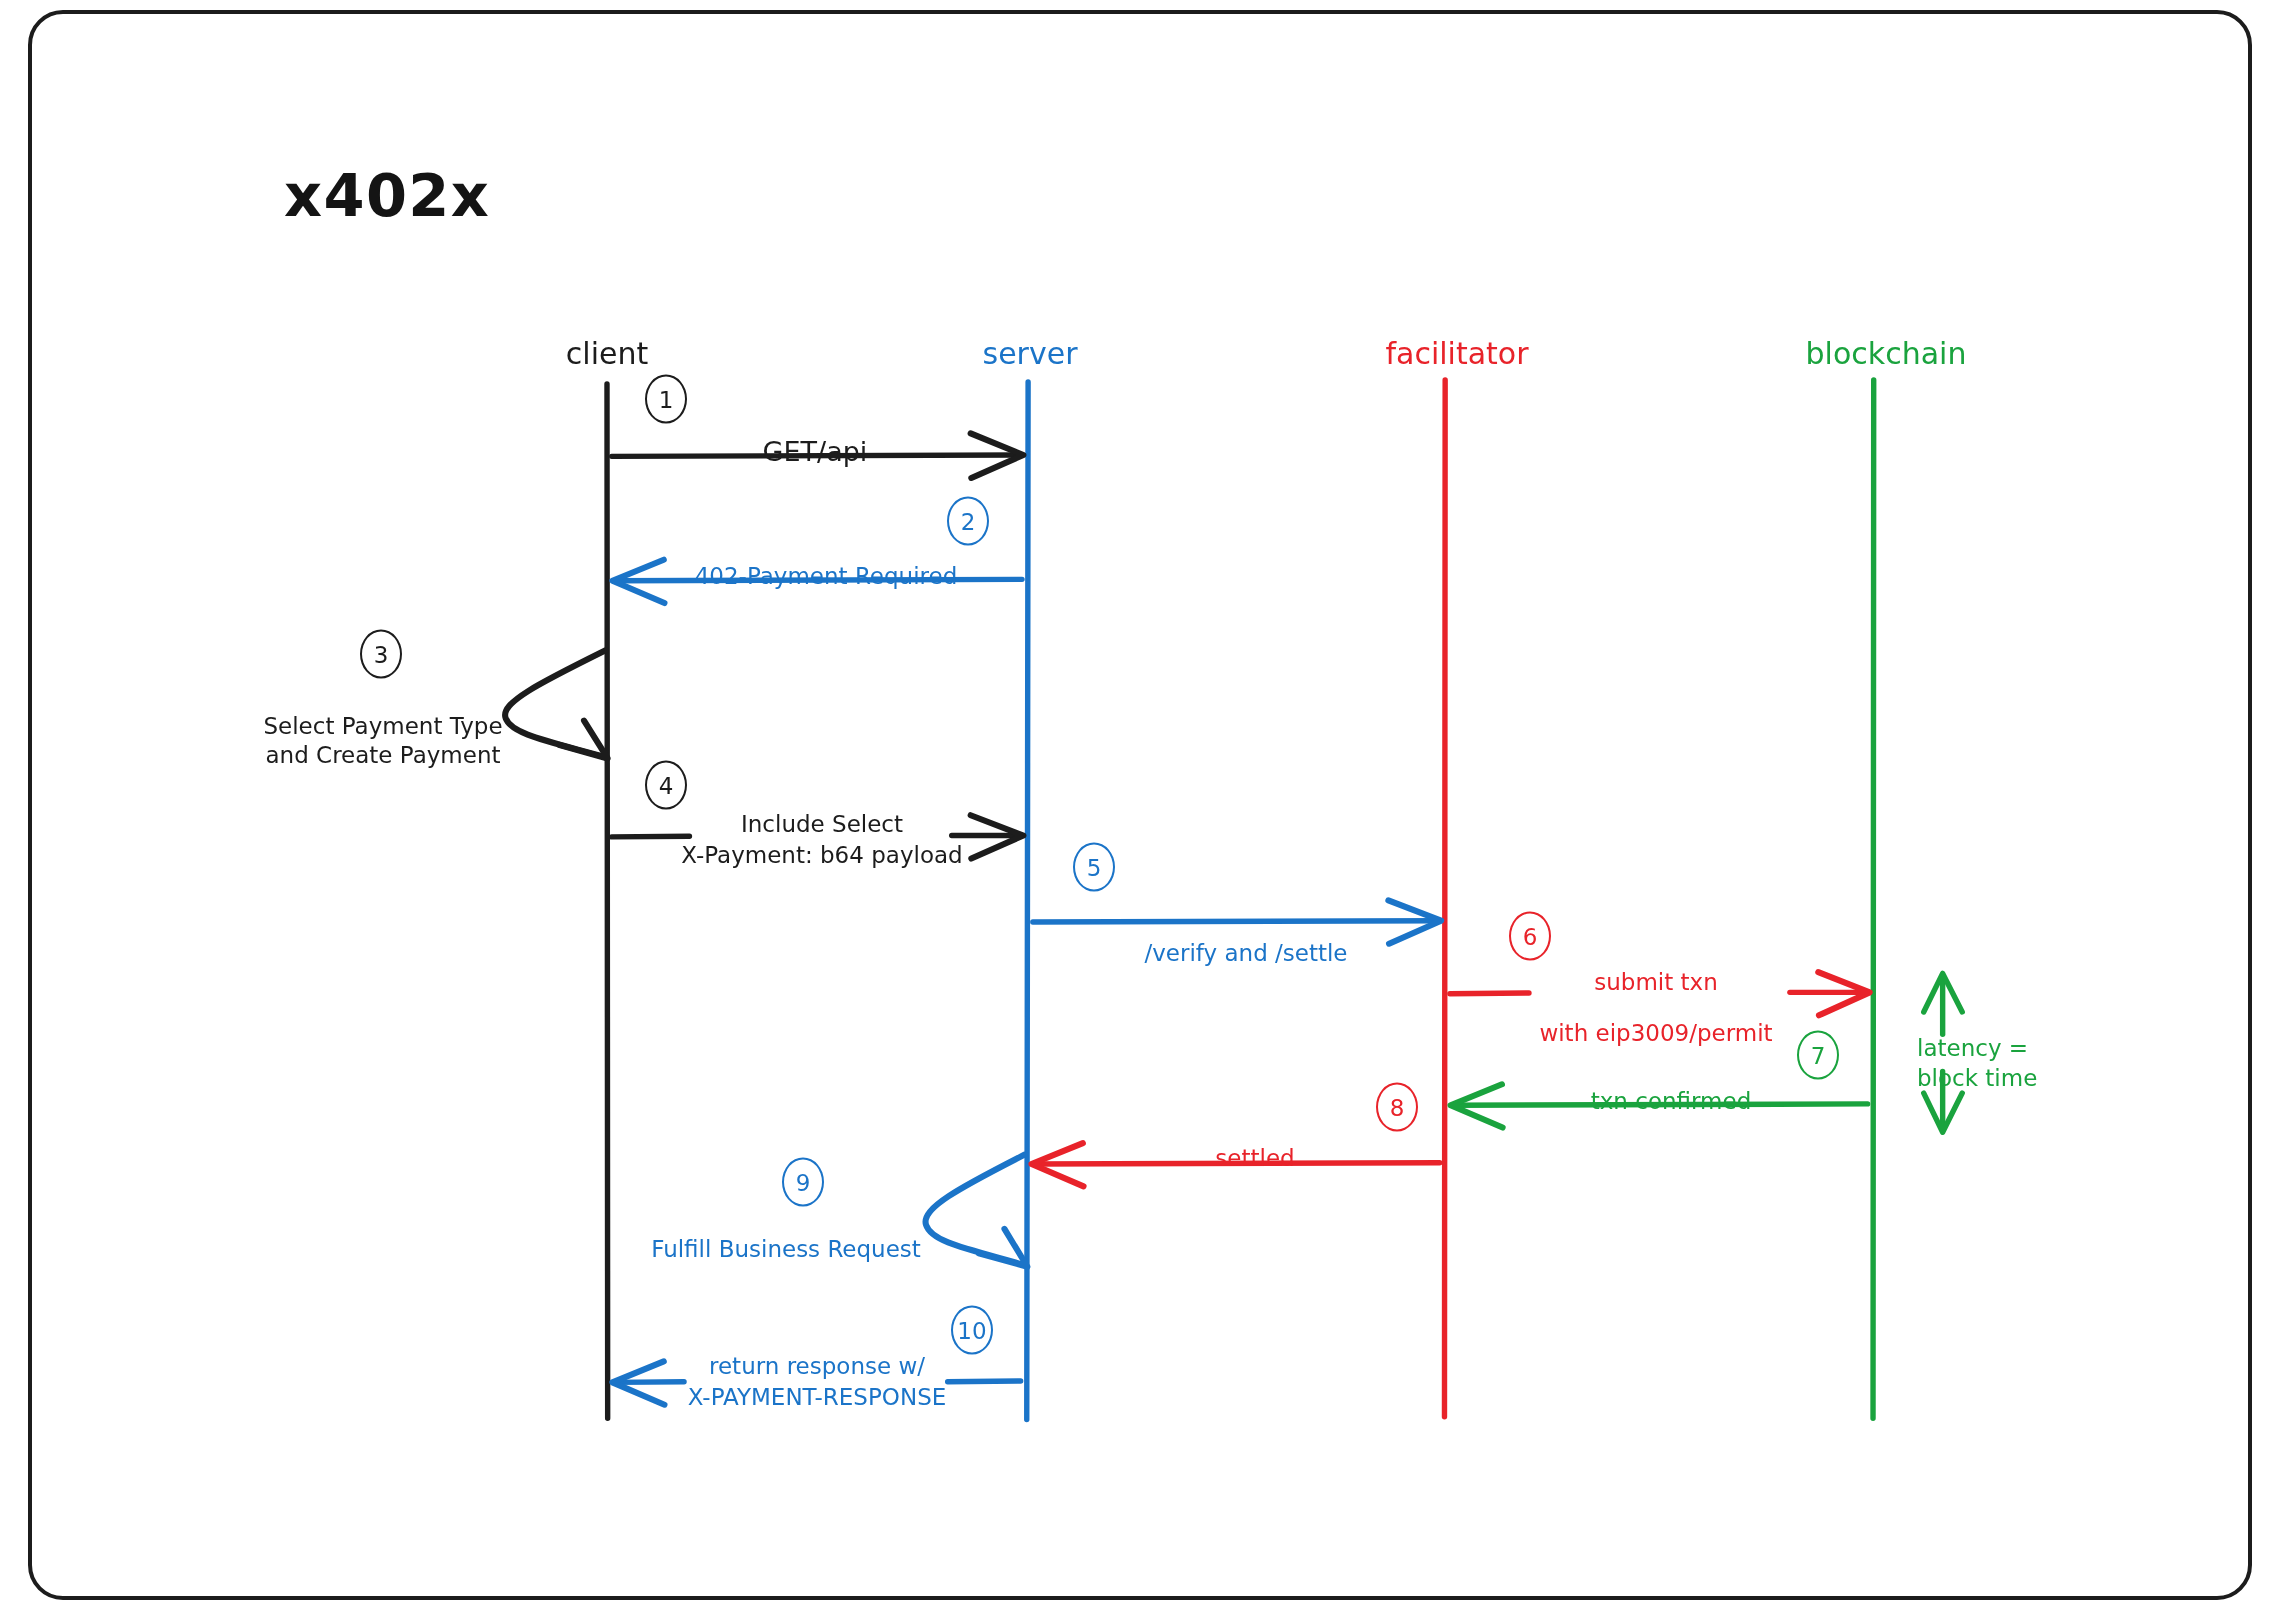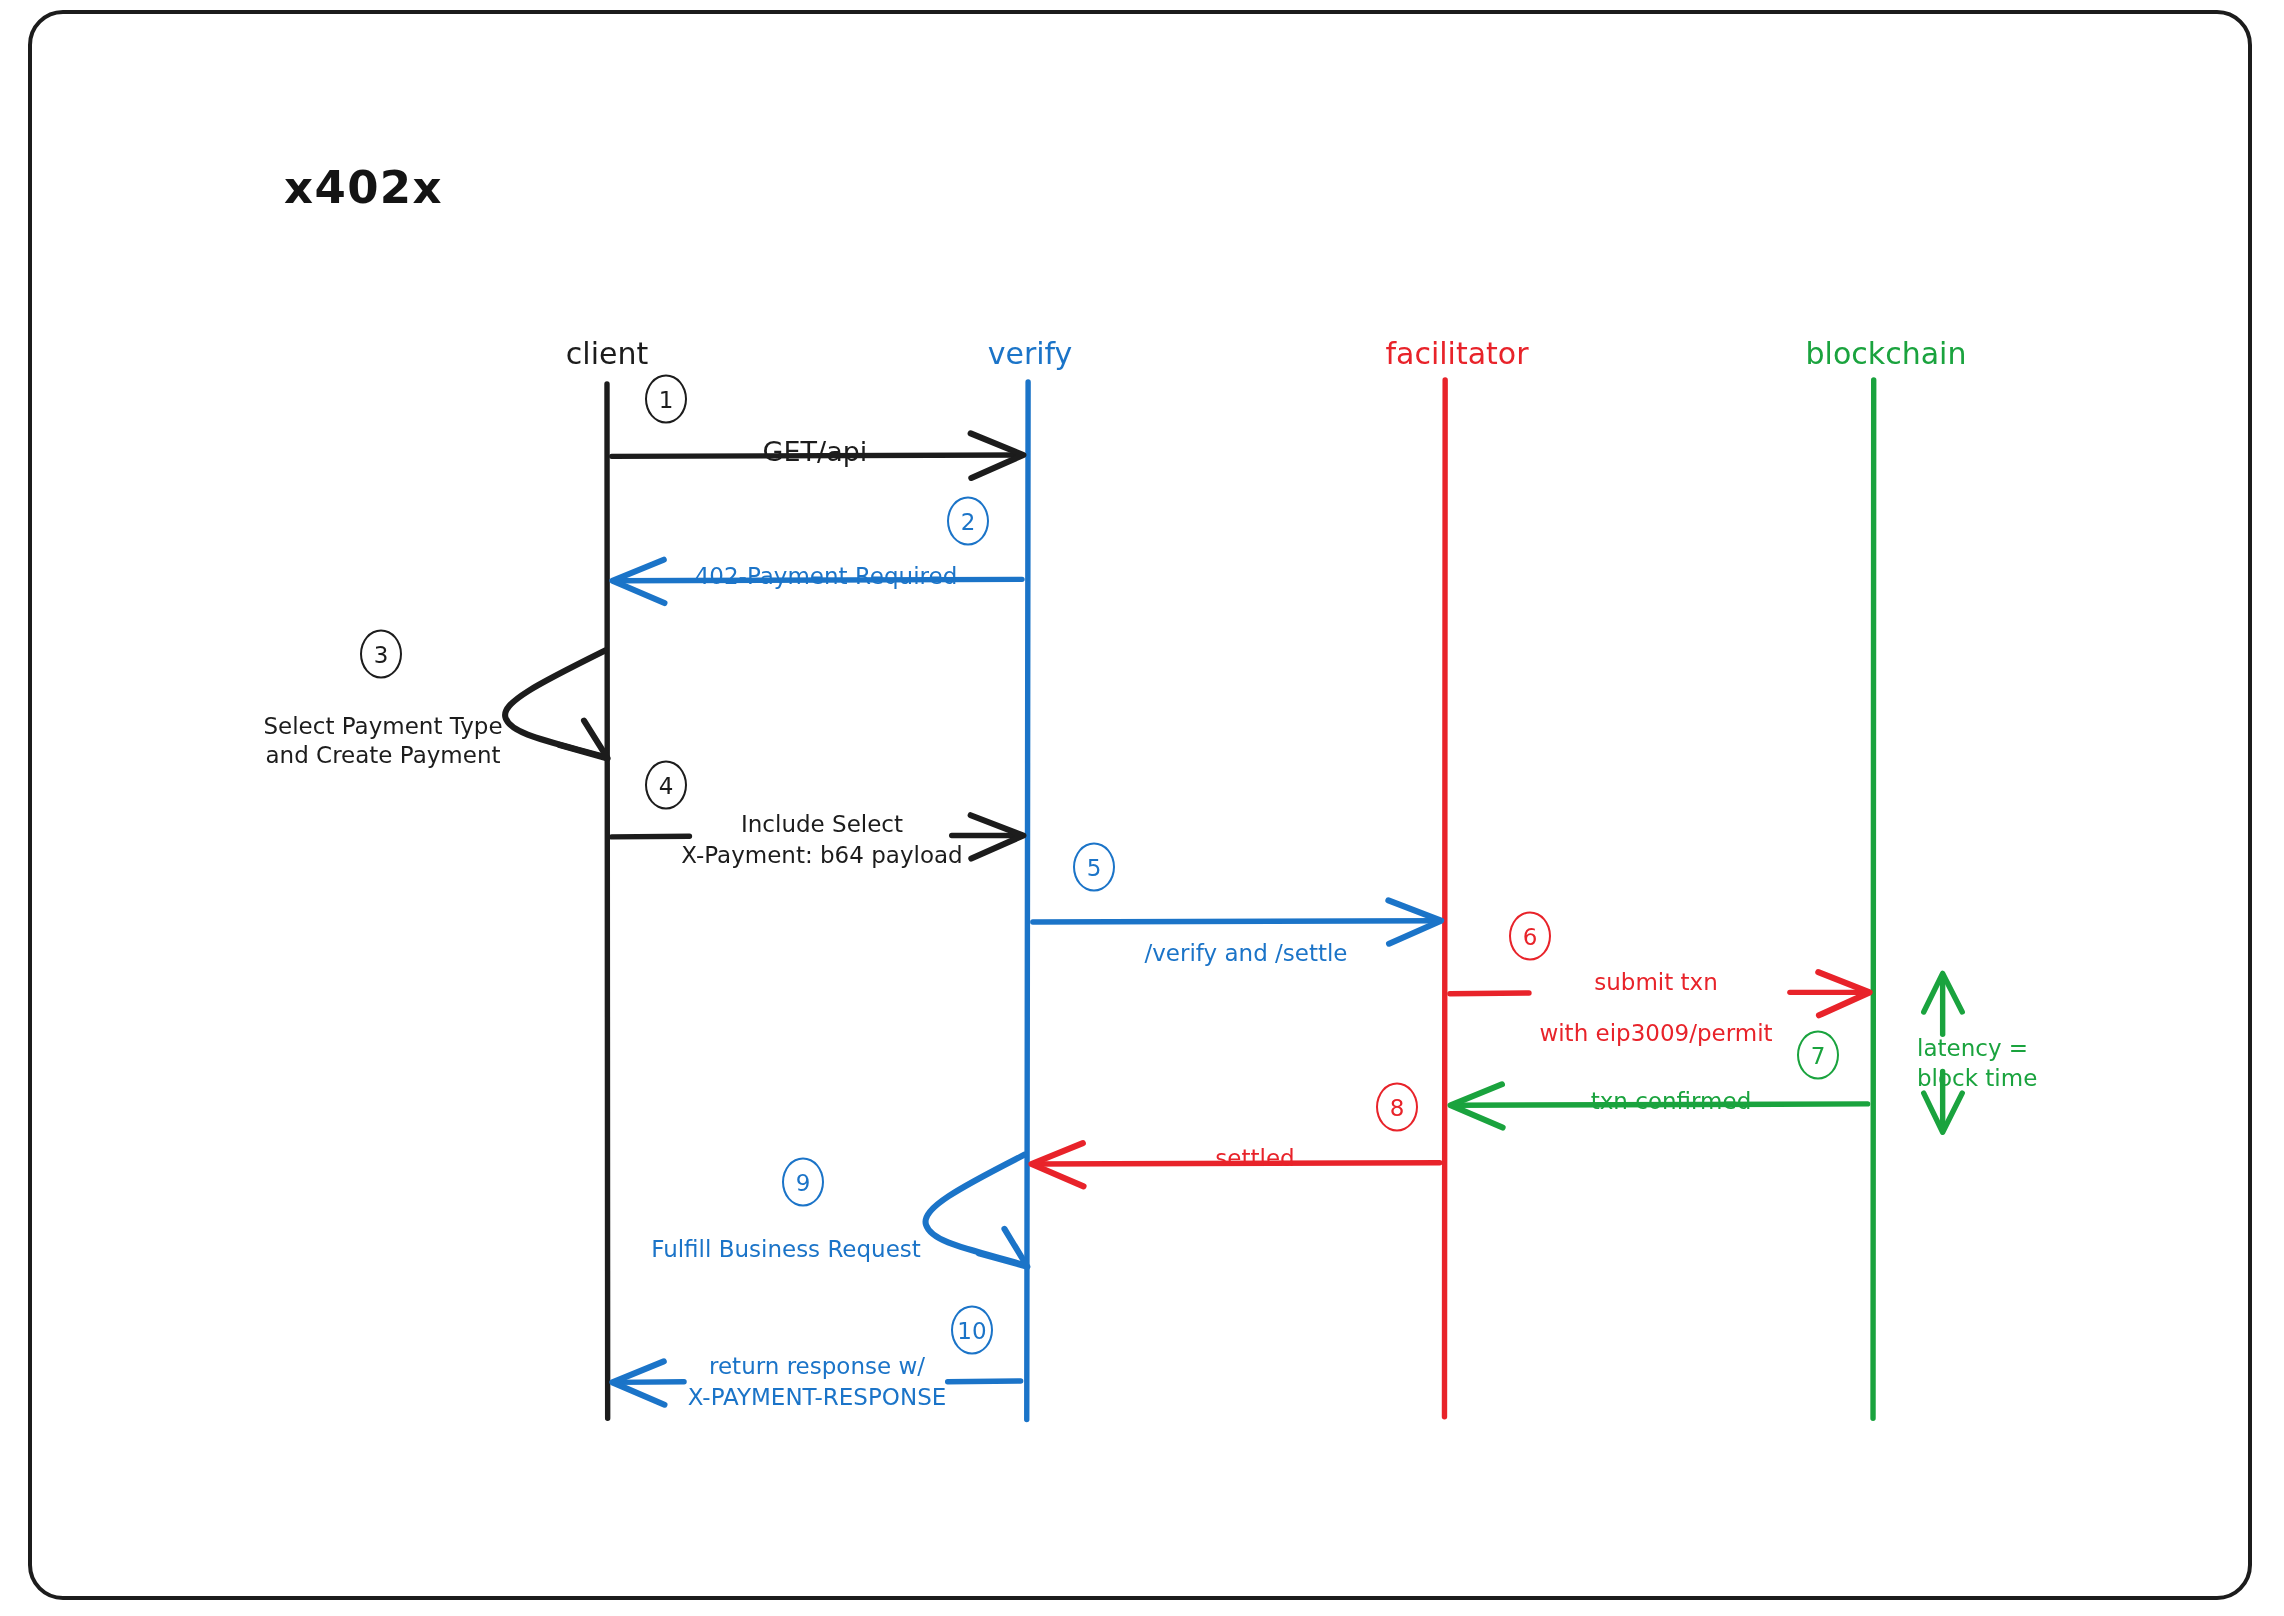--- a/index.html
+++ b/index.html
@@ -34,21 +34,21 @@
     left: 0;
     top: 0;
     width: 2284px;
     height: 1617px;
     overflow: visible;
   }
   .hand-title {
     position: absolute;
     font-family: "DejaVu Sans", sans-serif;
     font-weight: bold;
-    font-size: 45px;
+    font-size: 59px;
     letter-spacing: 1.4px;
     color: #141414;
     white-space: nowrap;
   }
   .lbl {
     position: absolute;
     font-family: "DejaVu Sans", sans-serif;
     font-size: 27px;
     white-space: nowrap;
     line-height: 1.18;
@@ -157,21 +157,21 @@
 
     <g>
       <path d="M2874,1530 L2874,1443" stroke="#1aa33e" stroke-width="8" stroke-linecap="round" fill="none"></path>
       <path d="M2846,1497 L2874,1440 L2903,1497" stroke="#1aa33e" stroke-width="8" stroke-linecap="round" stroke-linejoin="round" fill="none"></path>
       <path d="M2874,1585 L2874,1672" stroke="#1aa33e" stroke-width="8" stroke-linecap="round" fill="none"></path>
       <path d="M2846,1617 L2874,1675 L2903,1617" stroke="#1aa33e" stroke-width="8" stroke-linecap="round" stroke-linejoin="round" fill="none"></path>
     </g>
   </svg>
 
   <div class="lbl lifeline-name center c-black" style="left:607px; top:336px;">client</div>
-  <div class="lbl lifeline-name center c-blue" style="left:1030px; top:336px;">verify</div>
+  <div class="lbl lifeline-name center c-blue" style="left:1030px; top:336px;">server</div>
   <div class="lbl lifeline-name center c-red" style="left:1457px; top:336px;">facilitator</div>
   <div class="lbl lifeline-name center c-green" style="left:1886px; top:336px;">blockchain</div>
 
   <div class="stepnum b-black c-black" style="left:666px; top:399px;">1</div>
   <div class="stepnum b-blue c-blue" style="left:968px; top:521px;">2</div>
   <div class="stepnum b-black c-black" style="left:381px; top:654px;">3</div>
   <div class="stepnum b-black c-black" style="left:666px; top:785px;">4</div>
   <div class="stepnum b-blue c-blue" style="left:1094px; top:867px;">5</div>
   <div class="stepnum b-red c-red" style="left:1530px; top:936px;">6</div>
   <div class="stepnum b-green c-green" style="left:1818px; top:1055px;">7</div>

